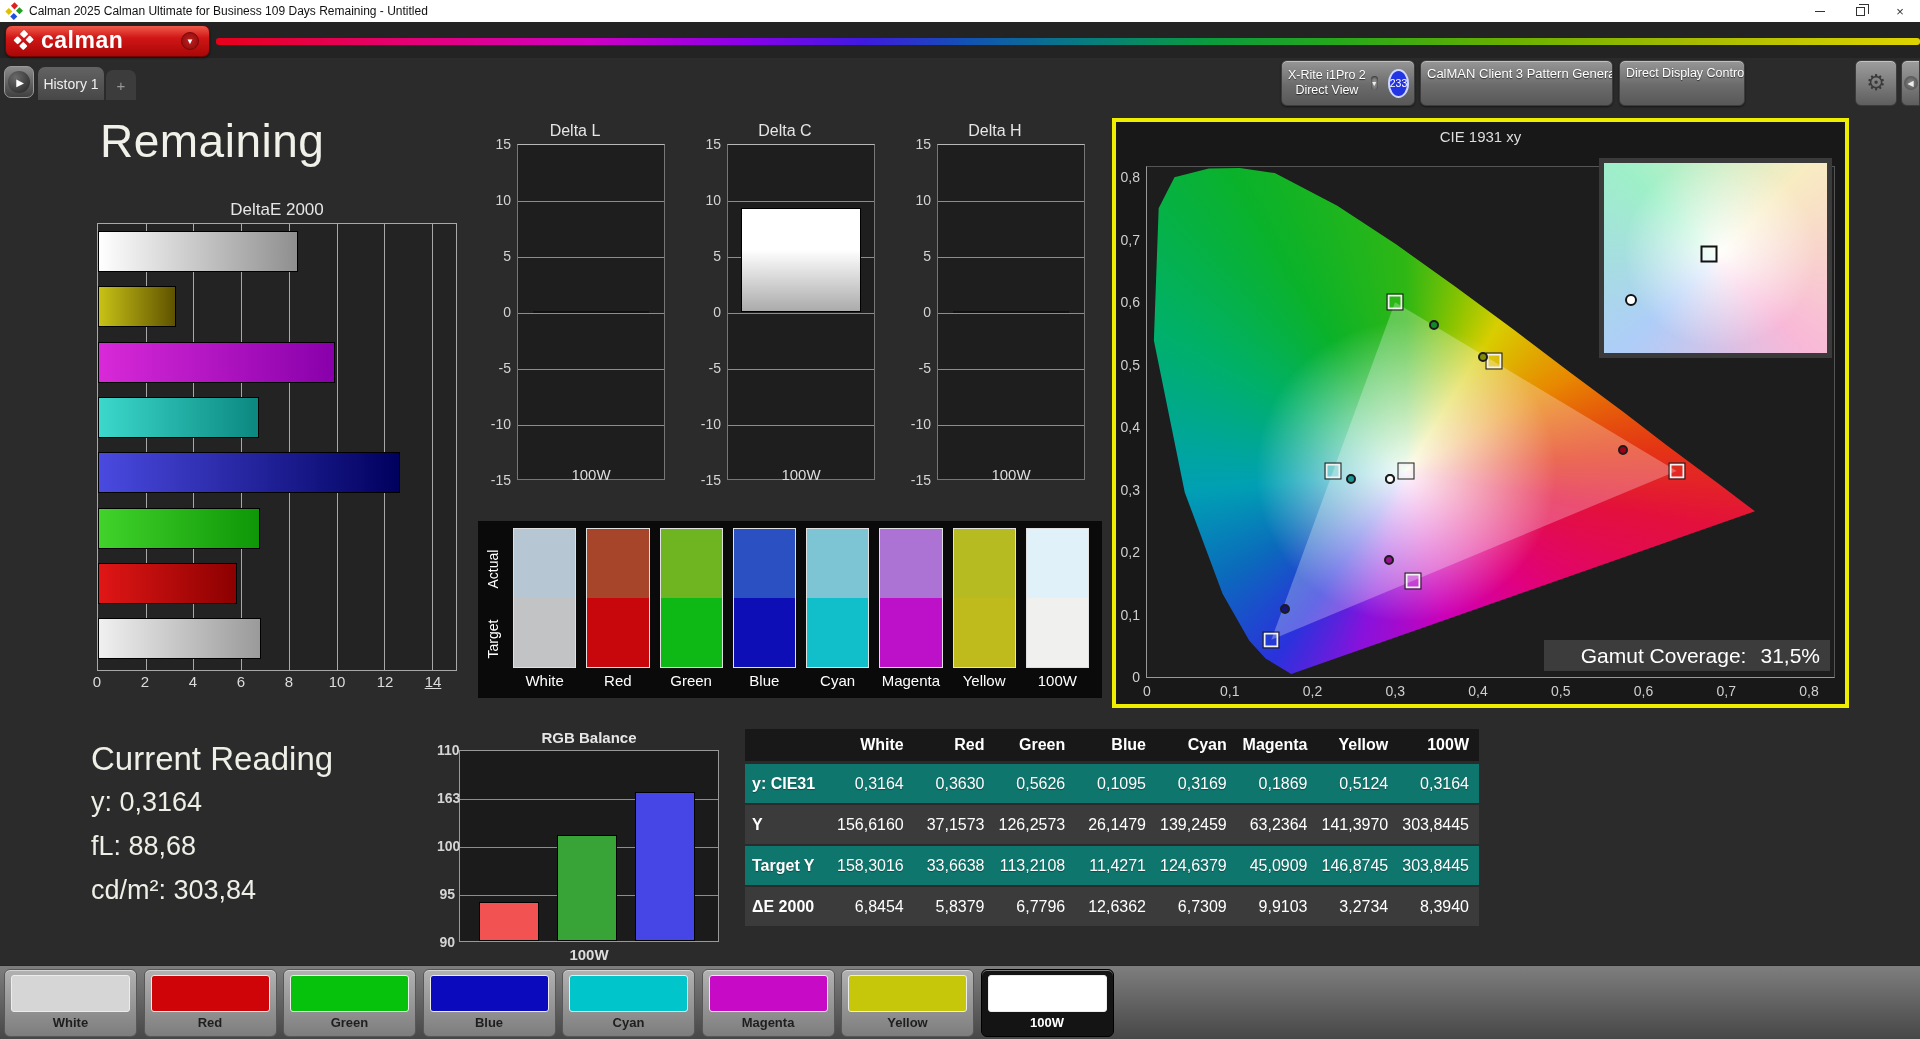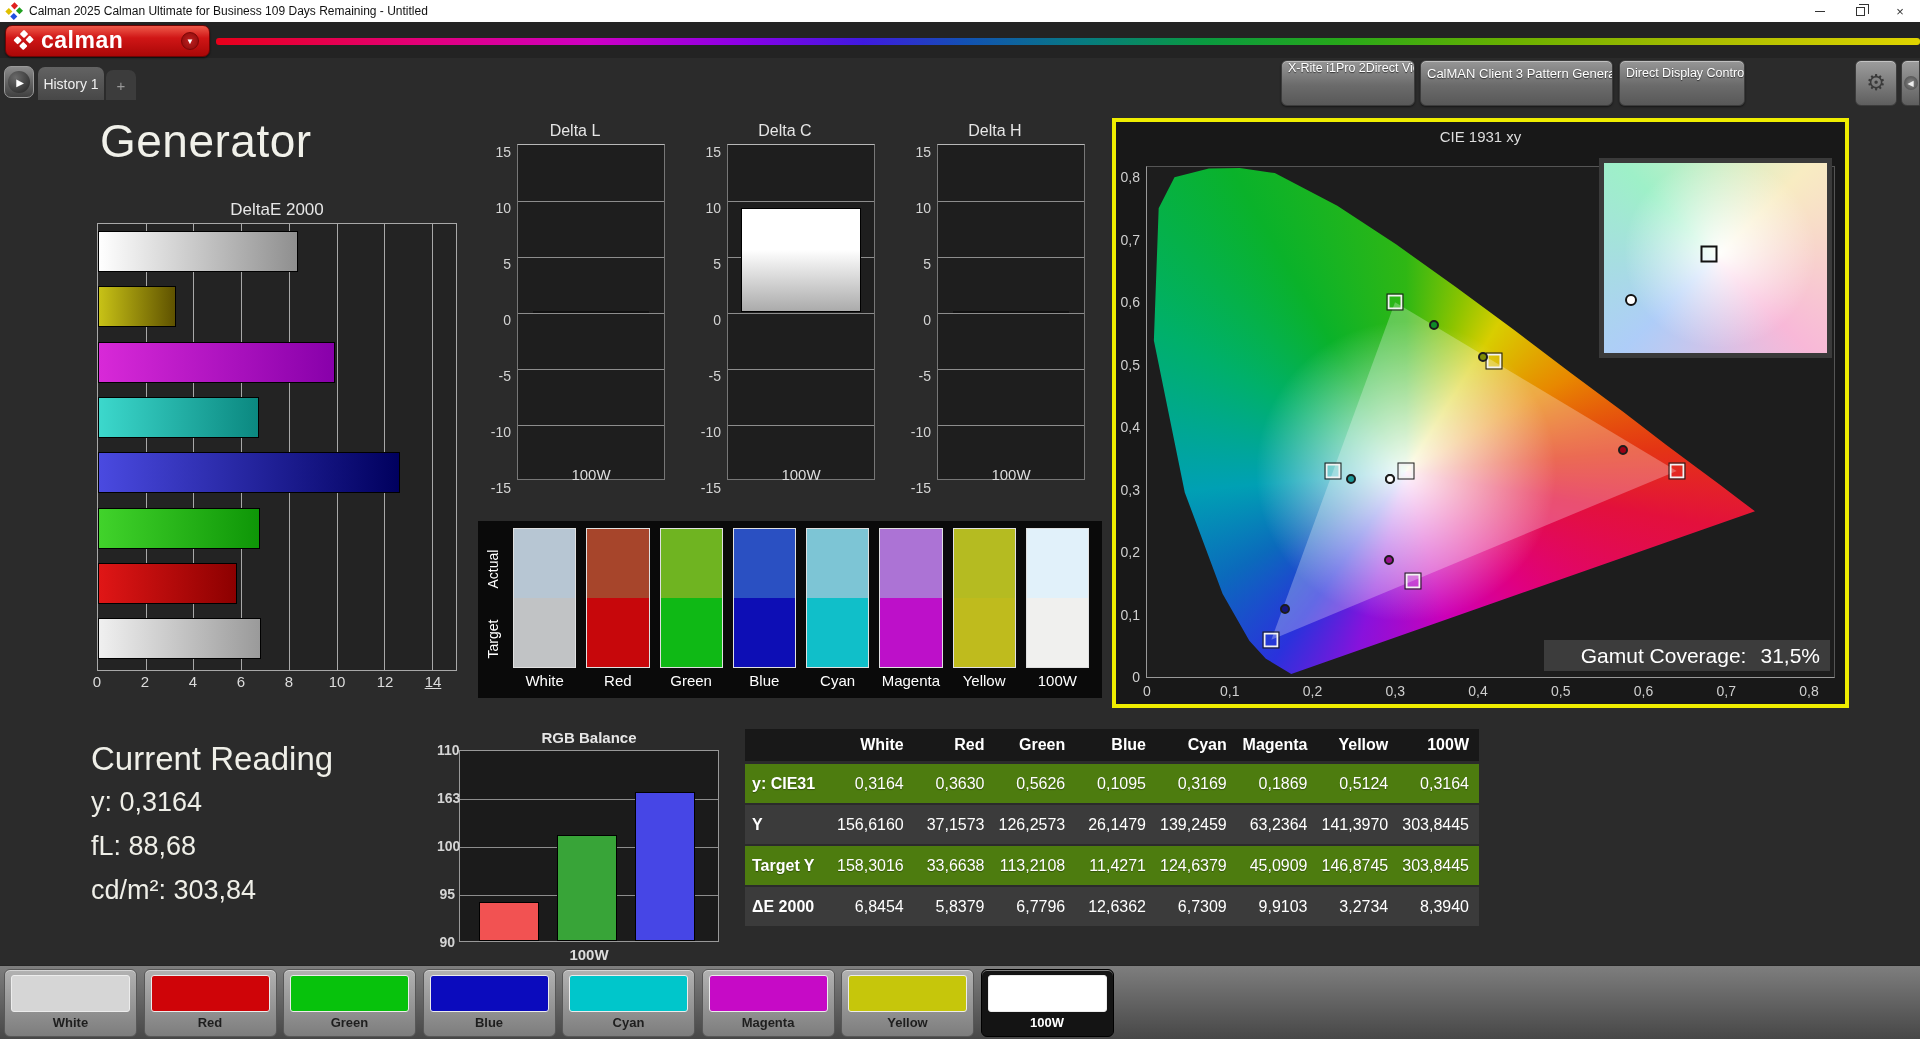--- a/index.html
+++ b/index.html
@@ -27,21 +27,21 @@
     background:linear-gradient(90deg,#e8001a 0%,#e4007a 12%,#cf00c4 22%,#8b00e8 31%,#3f1ae0 38%,#1252b4 44%,#077c80 51%,#0a9a40 58%,#27a81a 66%,#6ab000 76%,#a8bc00 87%,#e0d400 100%);}
 
   
   .arrowtabbtn{position:absolute;left:4px;top:66px;width:30px;height:32px;border-radius:7px;background:linear-gradient(#8b8b8b,#3f3f3f);border:1px solid #9a9a9a;display:flex;align-items:center;justify-content:center;}
   .arrowtabbtn .circ{width:22px;height:22px;border-radius:50%;background:radial-gradient(circle at 35% 30%,#6a6a6a,#222);color:#fff;font-size:10px;display:flex;align-items:center;justify-content:center;padding-left:2px;}
   .tab{position:absolute;left:38px;top:67px;width:66px;height:33px;border-radius:7px 7px 0 0;background:linear-gradient(#636363,#474747);color:#f0f0f0;font-size:14px;display:flex;align-items:center;justify-content:center;}
   .plustab{position:absolute;left:106px;top:70px;width:30px;height:30px;border-radius:7px 7px 0 0;background:#3c3c3c;color:#999;font-size:15px;display:flex;align-items:center;justify-content:center;}
 
   .ddl{position:absolute;top:60px;height:46px;border-radius:6px;border:1px solid #3c3c3c;background:linear-gradient(#979797 0%,#6b6b6b 55%,#585858 100%);box-shadow:inset 0 1px 0 rgba(255,255,255,.4),0 1px 2px rgba(0,0,0,.5);display:flex;align-items:stretch;color:#fff;overflow:hidden;}
   .stripe{width:6px;margin:3px;border-radius:3px;}
-  .ddl .txt{display:flex;justify-content:center;font-size:12.5px;line-height:15px;text-shadow:0 1px 1px rgba(0,0,0,.6);white-space:nowrap;}
+  .ddl .txt{display:flex;flex-direction:column;justify-content:center;font-size:12.5px;line-height:15px;text-shadow:0 1px 1px rgba(0,0,0,.6);white-space:nowrap;text-align:center;}
   .ddl .txt1{padding-top:5px;font-size:13px;}
   .caret{align-self:center;width:20px;height:14px;border-radius:7px;background:radial-gradient(#9a9a9a,#555);color:#eee;font-size:7px;display:flex;align-items:center;justify-content:center;margin:0 5px;box-shadow:inset 0 1px 2px rgba(0,0,0,.5);}
   .ddl .divider{width:1px;background:#454545;margin:2px 0;}
   .badge{align-self:center;width:29px;height:29px;border-radius:50%;background:#2334e4;border:2px solid #cfd6ff;color:#fff;font-size:10.5px;display:flex;align-items:center;justify-content:center;margin:0 5px;}
   .toolbtn{position:absolute;top:60px;height:46px;border-radius:6px;border:1px solid #3c3c3c;background:linear-gradient(#9d9d9d,#5e5e5e);display:flex;align-items:center;justify-content:center;color:#3a3a3a;box-shadow:inset 0 1px 0 rgba(255,255,255,.4);}
 
   
   .pagetitle{position:absolute;left:100px;top:114px;font-size:46px;font-weight:400;color:#f1f1ea;letter-spacing:.5px;}
 
   
@@ -50,21 +50,21 @@
   .de-plot{position:relative;height:448px;background:#232323;border:1px solid #a8a8a8;overflow:hidden;}
   .vgrid{position:absolute;top:0;bottom:0;width:1px;background:#a8a8a8;}
   .de-bar{position:absolute;left:0;height:41px;border:1px solid #000;}
   .de-xlabels{position:relative;height:24px;margin-top:2px;}
   .de-xtick{position:absolute;transform:translateX(-50%);font-size:15px;color:#dcdcdc;}
 
   
   .dchart{position:absolute;top:122px;width:182px;}
   .dchart .charttitle{font-size:16px;margin-bottom:4px;}
   .drow{position:relative;height:336px;}
-  .dylabels{position:absolute;left:0;top:0;width:31px;height:100%;margin-top:8px;}
+  .dylabels{position:absolute;left:0;top:0;width:31px;height:100%;}
   .dylabels span{position:absolute;right:4px;font-size:14px;color:#d4d4d4;}
   .dplot{position:absolute;left:33px;top:0;width:148px;height:336px;background:#1e1e1e;border:1px solid #777;border-top-color:#b8b8b8;}
   .hgrid{position:absolute;left:0;right:0;height:1px;background:#8d8d8d;}
   .zline{position:absolute;left:10%;right:10%;height:2px;background:#101010;}
   .dc-bar{position:absolute;left:13px;right:13px;bottom:50%;background:linear-gradient(#ffffff 0%,#ffffff 40%,#ababab 100%);border:1px solid #000;}
   .dxlabel{position:absolute;left:33px;width:148px;text-align:center;top:344px;font-size:15px;color:#dcdcdc;}
 
   
   .swpanel{position:absolute;left:478px;top:521px;width:624px;height:177px;background:#0a0a0a;}
   .vlabel{position:absolute;width:70px;text-align:center;color:#fff;font-size:14px;transform:rotate(-90deg);left:-20px;}
@@ -106,21 +106,21 @@
   .rgb-plot{position:absolute;left:22px;top:21px;width:260px;height:192px;background:#1b1b1b;border:1px solid #999;}
   .rgb-ylabel{position:absolute;right:280px;transform:translateY(-50%);font-size:14px;color:#d4d4d4;}
   .rgb-bar{position:absolute;bottom:0;width:60px;border:1px solid #000;}
   .rgb-xlabel{position:absolute;left:22px;width:260px;top:217px;text-align:center;font-size:15px;color:#dcdcdc;}
 
   
   .dtable{position:absolute;left:745px;top:729px;width:734px;}
   .trow{display:grid;grid-template-columns:88px repeat(8,1fr);height:39px;margin-bottom:2px;align-items:center;color:#fff;font-size:16px;}
   .trow.header{height:32px;background:#181818;font-weight:bold;margin-bottom:3px;}
   .trow.dark{background:#3b3b3b;}
-  .trow.light{background:#4d7c0f;text-shadow:0 1px 1px rgba(0,0,0,.35);}
+  .trow.light{background:#0f766e;text-shadow:0 1px 1px rgba(0,0,0,.35);}
   .tcell{text-align:right;padding-right:10px;white-space:nowrap;}
   .tlabel{font-weight:bold;padding-left:7px;text-align:left;font-size:16px;}
 
   
   .bottombar{position:absolute;left:0;top:965px;width:100%;height:74px;background:linear-gradient(#7e7e7e,#474747);border-top:1px solid #262626;}
   .patch{position:absolute;top:3px;width:133px;height:68px;border-radius:6px;border:1px solid #585858;background:linear-gradient(#b2b2b2,#7d7d7d);box-shadow:inset 0 1px 0 rgba(255,255,255,.45);}
   .patch.sel{background:#141414;border-color:#000;}
   .patch-swatch{margin:5px 6px 3px;height:37px;border-radius:3px;border:1px solid #ececec;}
   .patch-label{text-align:center;font-size:13px;font-weight:600;color:#1e1e1e;}
   .patch.sel .patch-label{color:#fff;}
@@ -189,21 +189,21 @@
     <span class="txt txt1" style="flex:1;justify-content:flex-start;font-size:12.5px;">Direct Display Control</span>
 
   </div>
   <div class="toolbtn" style="left:1855px;width:42px;font-size:22px;">
       <span>⚙</span>
     </div>
   <div class="toolbtn" style="left:1901px;width:19px;border-radius:6px 0 0 6px;">
       <span class="circ" style="width:14px;height:14px;border-radius:50%;background:radial-gradient(#888,#444);color:#eee;font-size:8px;display:flex;align-items:center;justify-content:center;">◀</span>
     </div>
 
-  <div class="pagetitle">Generator</div>
+  <div class="pagetitle">Remaining</div>
 
   <div class="deltae">
     <div class="charttitle">DeltaE 2000</div>
     <div class="de-plot" id="de-plot">
         <div class="vgrid" style="left: 13.3333%;"></div>
         <div class="vgrid" style="left: 26.6667%;"></div>
         <div class="vgrid" style="left: 40%;"></div>
         <div class="vgrid" style="left: 53.3333%;"></div>
         <div class="vgrid" style="left: 66.6667%;"></div>
         <div class="vgrid" style="left: 80%;"></div>

